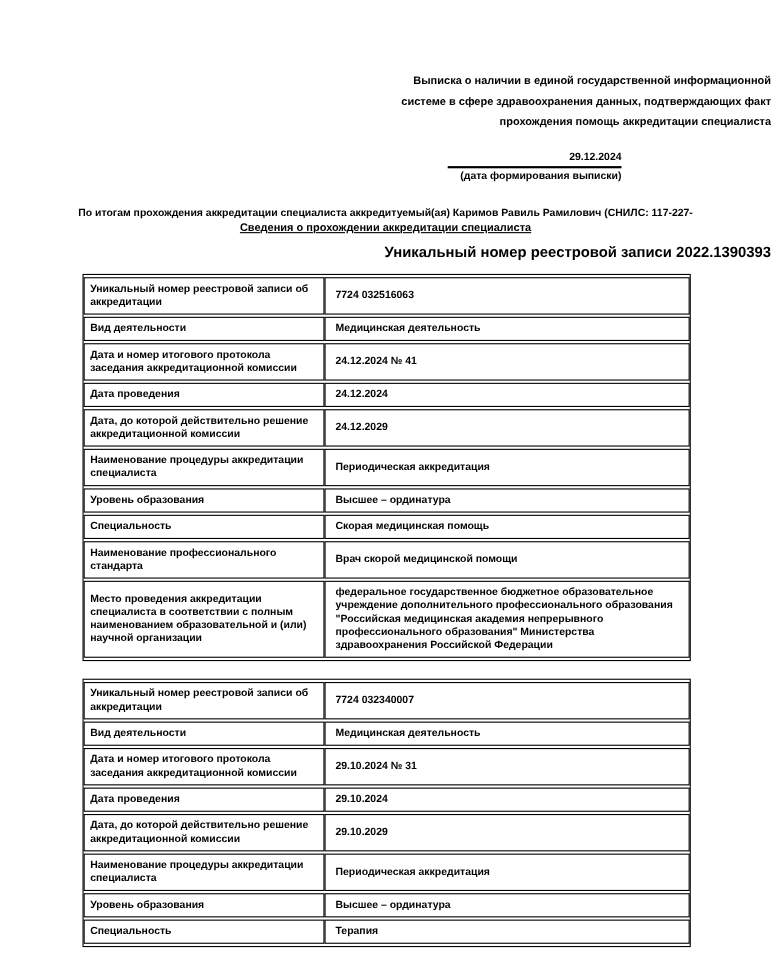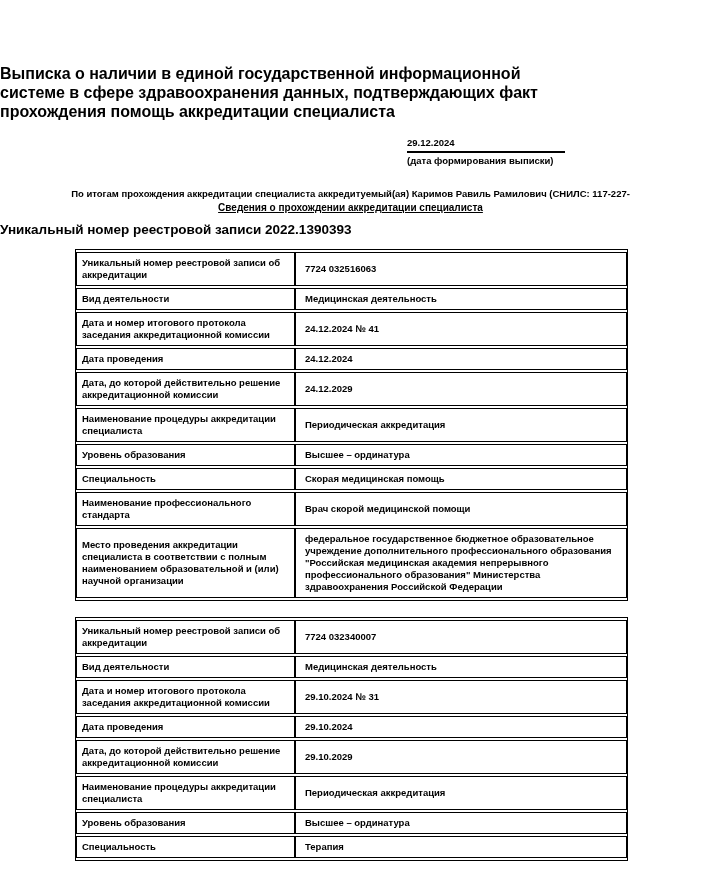--- a/index.html
+++ b/index.html
@@ -16,28 +16,28 @@
     overflow: hidden;
   }
   .page {
     box-sizing: border-box;
     width: 701px;
     height: 881px;
     padding-top: 64px;
     background: #ffffff;
   }
   .doc-title {
-    text-align: left;
-    font-size: 16px;
+    text-align: right;
+    font-size: 10px;
     line-height: 19px;
   }
   .date-block {
     width: 158px;
     margin: 16px 136px 0 auto;
-    text-align: left;
+    text-align: right;
     font-size: 9.5px;
     line-height: 12px;
   }
   .date-value {
     display: block;
     border-bottom: 2px solid #000;
     padding-bottom: 2px;
   }
   .date-caption {
     display: block;
@@ -51,21 +51,21 @@
     line-height: 13px;
   }
   .section-heading {
     margin-top: 2px;
     text-align: center;
     font-size: 10px;
     text-decoration: underline;
   }
   .record-heading {
     margin-top: 9px;
-    text-align: left;
+    text-align: right;
     font-size: 13.5px;
   }
   table.acc-table {
     border-collapse: separate;
     border-spacing: 0 2px;
     border: 1px solid #000;
     margin: 12px 0 16px 75px;
     width: 553px;
     table-layout: fixed;
     font-size: 9.5px;

